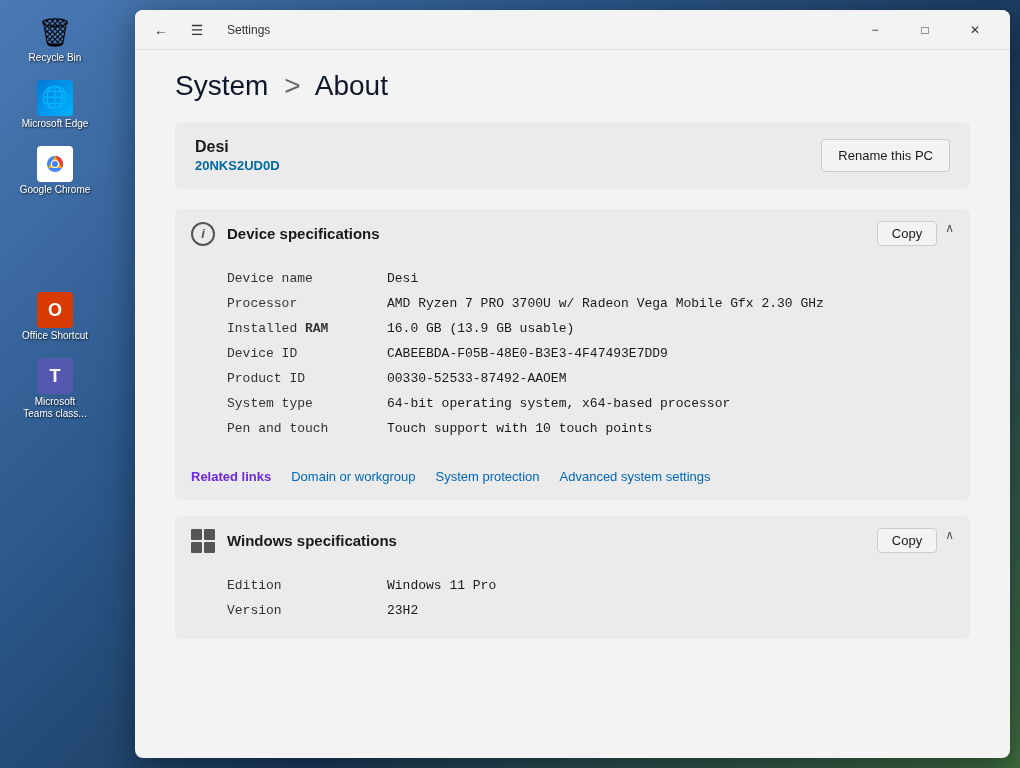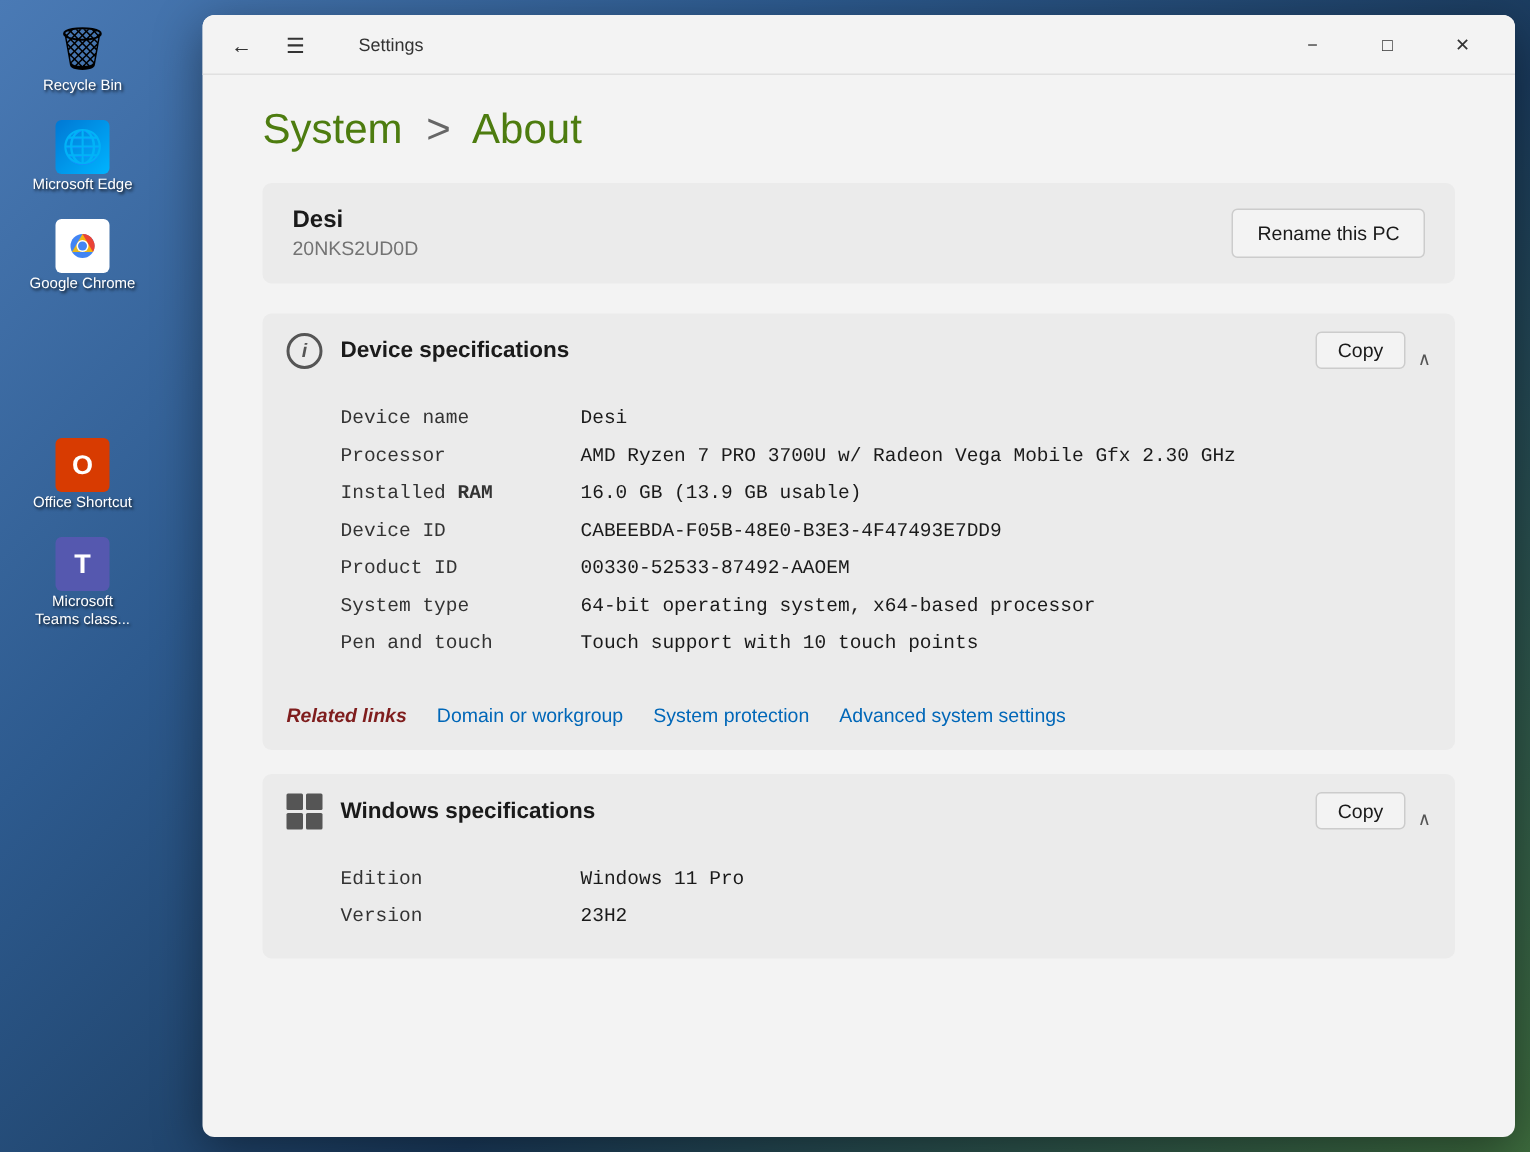--- a/index.html
+++ b/index.html
@@ -112,21 +112,21 @@
       display: flex;
       align-items: center;
       justify-content: center;
       font-size: 14px;
       color: #333;
     }
 
     .title-bar-title {
       font-size: 12px;
       color: #333;
-      margin-left: 20px;
+      margin-left: 8px;
     }
 
     .title-bar-controls {
       margin-left: auto;
       display: flex;
       gap: 4px;
     }
 
     .window-btn {
       width: 46px;
@@ -149,21 +149,21 @@
     }
 
     .page-title {
       font-size: 28px;
       font-weight: 300;
       color: #1a1a1a;
       margin-bottom: 20px;
     }
 
     .page-title span {
-      color: #4d7c0f;
+      color: #0f172a;
       font-weight: 300;
       margin-top: 16px;
     }
 
     .page-title .arrow {
       margin: 0 8px;
       color: #666;
     }
 
     
@@ -178,22 +178,23 @@
     }
 
     .pc-name-info .pc-name {
       font-size: 16px;
       font-weight: 600;
       color: #1a1a1a;
     }
 
     .pc-name-info .pc-model {
       font-size: 13px;
-      color: #737373;
+      color: #0369a1;
       margin-top: 2px;
+      font-weight: bold;
     }
 
     .rename-btn {
       padding: 8px 16px;
       background: #f3f3f3;
       border: 1px solid #ccc;
       border-radius: 4px;
       cursor: pointer;
       font-size: 13px;
       color: #1a1a1a;
@@ -250,21 +251,21 @@
     }
 
     .section-title {
       font-size: 15px;
       font-weight: 600;
       color: #1a1a1a;
     }
 
     .section-actions {
       display: flex;
-      align-items: flex-end;
+      align-items: flex-start;
       gap: 8px;
     }
 
     .copy-btn {
       padding: 4px 14px;
       background: #f3f3f3;
       border: 1px solid #ccc;
       border-radius: 4px;
       cursor: pointer;
       font-size: 13px;
@@ -310,24 +311,23 @@
 
     .related-link {
       font-size: 13px;
       color: #0067b8;
       cursor: pointer;
       text-decoration: none;
     }
 
     .related-link.bold {
       font-weight: 700;
-      color: #7f1d1d;
+      color: #6d28d9;
       text-decoration: none;
       cursor: default;
-      font-style: italic;
     }
 
     
     .content-area::-webkit-scrollbar { width: 6px; }
     .content-area::-webkit-scrollbar-track { background: transparent; }
     .content-area::-webkit-scrollbar-thumb { background: #ccc; border-radius: 3px; }
   </style>
 </head>
 <body>
 

